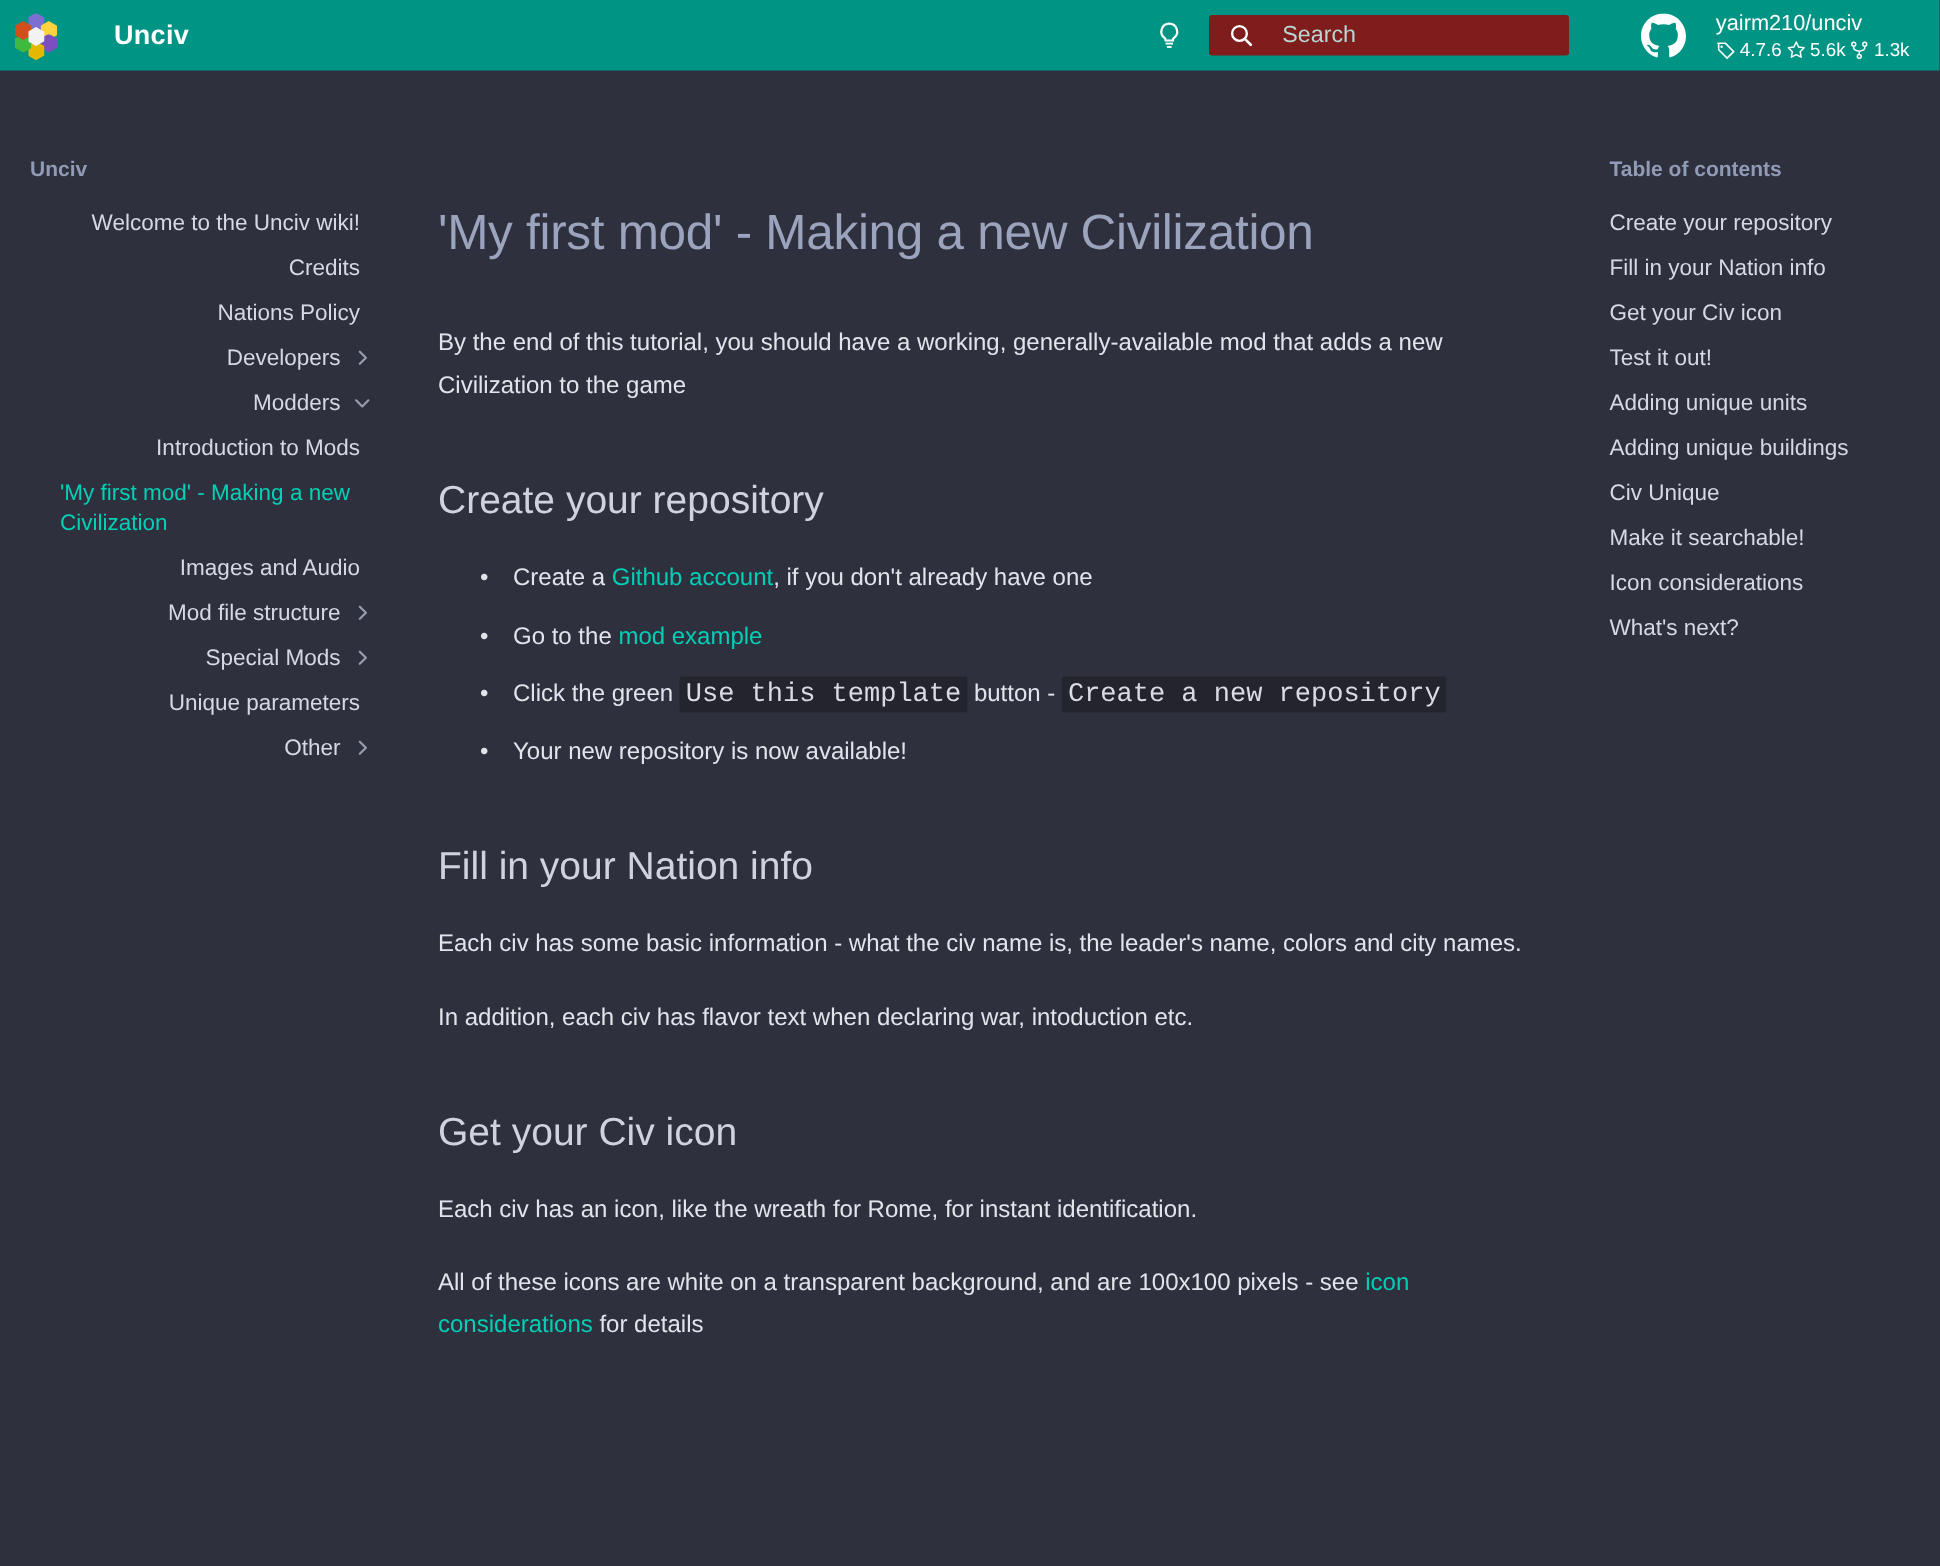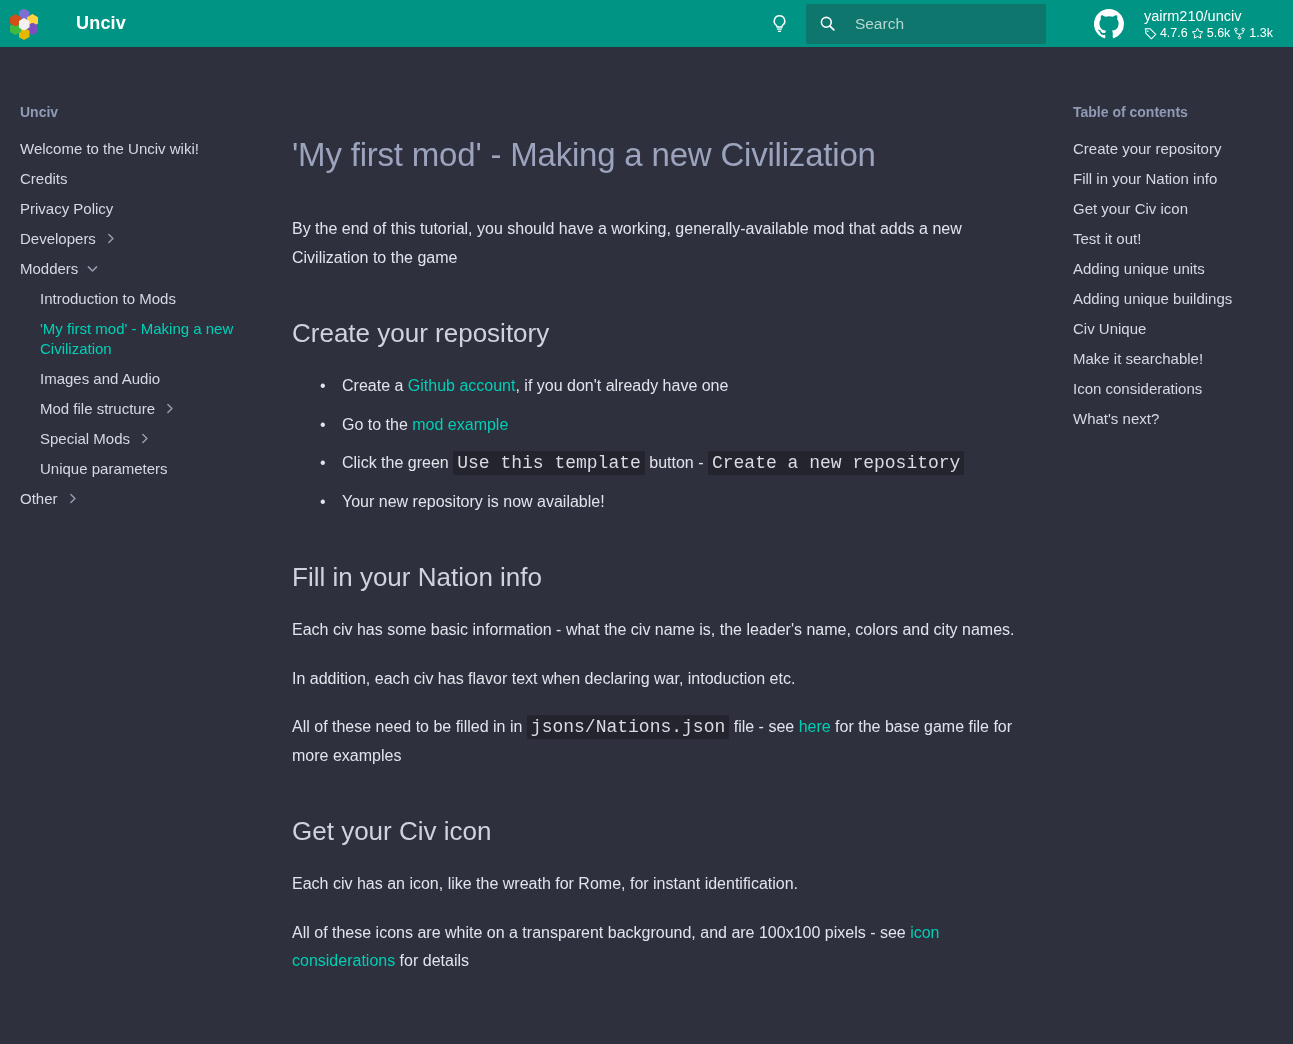--- a/index.html
+++ b/index.html
@@ -31,21 +31,21 @@
     color: #ffffff; font-size: 18px; font-weight: 700;
     margin-left: 28px; letter-spacing: .2px; white-space: nowrap;
   }
   .header-spacer { flex: 1 1 auto; }
   .bulb-btn {
     width: 36px; height: 38px; margin-right: 8px;
     display: flex; align-items: center; justify-content: center;
     flex: 0 0 auto; cursor: pointer;
   }
   .search-box {
-    width: 240px; height: 40px; background: #0f766e;
+    width: 240px; height: 27px; background: #7f1d1d;
     border-radius: 2px; display: flex; align-items: center;
     padding: 0 12px; flex: 0 0 auto; cursor: text;
   }
   .search-icon { flex: 0 0 auto; display: flex; align-items: center; }
   .search-input {
     background: transparent; border: 0; outline: none;
     color: #ffffff; font-size: 15.5px;
     font-family: "Liberation Sans", sans-serif;
     margin-left: 18px; width: 180px;
   }
@@ -74,21 +74,21 @@
 
   
   .sidebar {
     width: 268px; flex: 0 0 auto; padding-top: 57px; padding-left: 20px;
   }
   .nav-title {
     color: #919bb5; font-size: 14px; font-weight: 700;
     margin-bottom: 14px; padding-left: 0px;
   }
   .nav-item {
-    display: flex; align-items: flex-start; justify-content: flex-start;
+    display: flex; align-items: flex-start; justify-content: flex-end;
     color: #d6d9e3; font-size: 15px; line-height: 20px;
     padding: 5px 20px 5px 0; cursor: pointer;
   }
   .nav-item .lbl { padding-right: 8px; }
   .nav-sub { padding-left: 20px; }
   .nav-item.active .lbl { color: #00d1b6; }
   .chev { flex: 0 0 auto; margin-top: 3px; opacity: .85; }
 
   
   .content {
@@ -214,21 +214,21 @@
   <nav class="sidebar">
     <div class="nav-title">Unciv</div>
     <div id="nav-list">
         <div class="nav-item">
           <span class="lbl">Welcome to the Unciv wiki!</span>
         </div>
         <div class="nav-item">
           <span class="lbl">Credits</span>
         </div>
         <div class="nav-item">
-          <span class="lbl">Privacy Policy</span>
+          <span class="lbl">Nations Policy</span>
         </div>
         <div class="nav-item">
           <span class="lbl">Developers</span>
           <svg class="chev" width="13" height="13" viewBox="0 0 16 16">
             <path d="M6 3l5 5-5 5" fill="none" stroke="#aab0c2" stroke-width="1.8" stroke-linecap="round" stroke-linejoin="round"></path>
           </svg>
         </div>
         <div class="nav-item">
           <span class="lbl">Modders</span>
           <svg class="chev" width="13" height="13" viewBox="0 0 16 16">
@@ -279,21 +279,20 @@
     <ul class="bullets">
       <li><span>Create a </span><a class="link">Github account</a><span>, if you don't already have one</span></li>
       <li><span>Go to the </span><a class="link">mod example</a></li>
       <li><span>Click the green </span><code class="ic">Use this template</code><span> button - </span><code class="ic">Create a new repository</code></li>
       <li><span>Your new repository is now available!</span></li>
     </ul>
 
     <h2 class="sec">Fill in your Nation info</h2>
     <p class="para">Each civ has some basic information - what the civ name is, the leader's name, colors and city names.</p>
     <p class="para">In addition, each civ has flavor text when declaring war, intoduction etc.</p>
-    <p class="para"><span>All of these need to be filled in in </span><code class="ic">jsons/Nations.json</code><span> file - see </span><a class="link">here</a><span> for the base game file for more examples</span></p>
 
     <h2 class="sec">Get your Civ icon</h2>
     <p class="para">Each civ has an icon, like the wreath for Rome, for instant identification.</p>
     <p class="para"><span>All of these icons are white on a transparent background, and are 100x100 pixels - see </span><a class="link">icon considerations</a><span> for details</span></p>
 
   </main>
 
   <aside class="toc">
     <div class="toc-title">Table of contents</div>
     <div id="toc-list">

